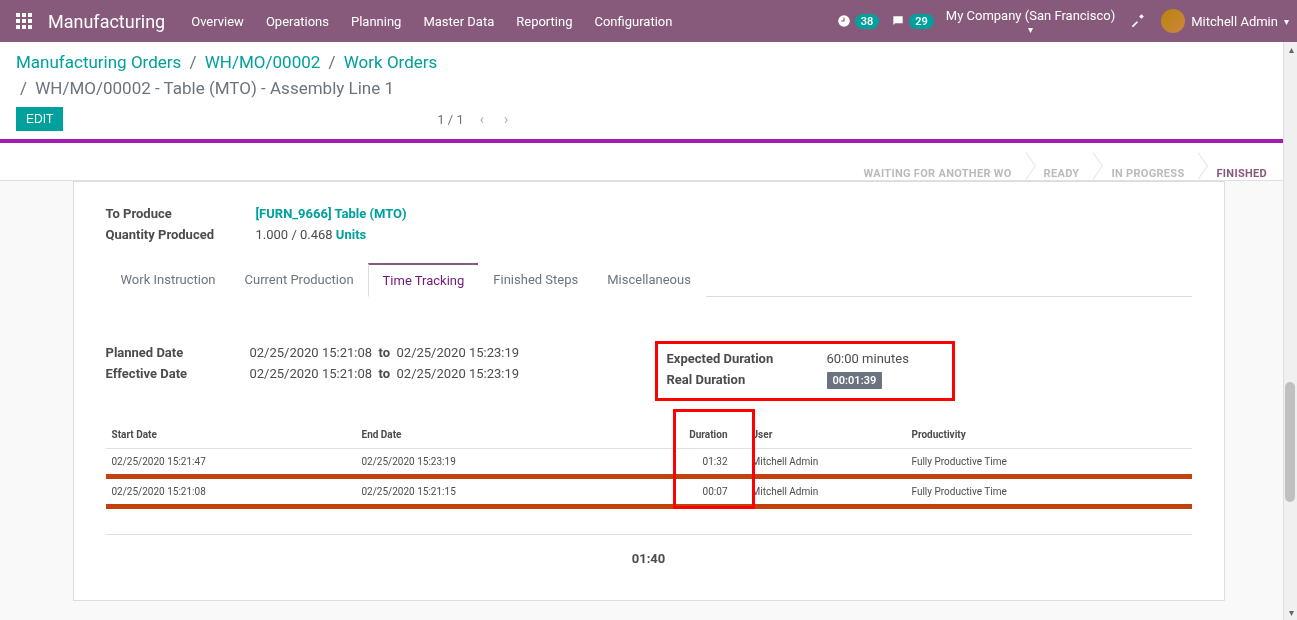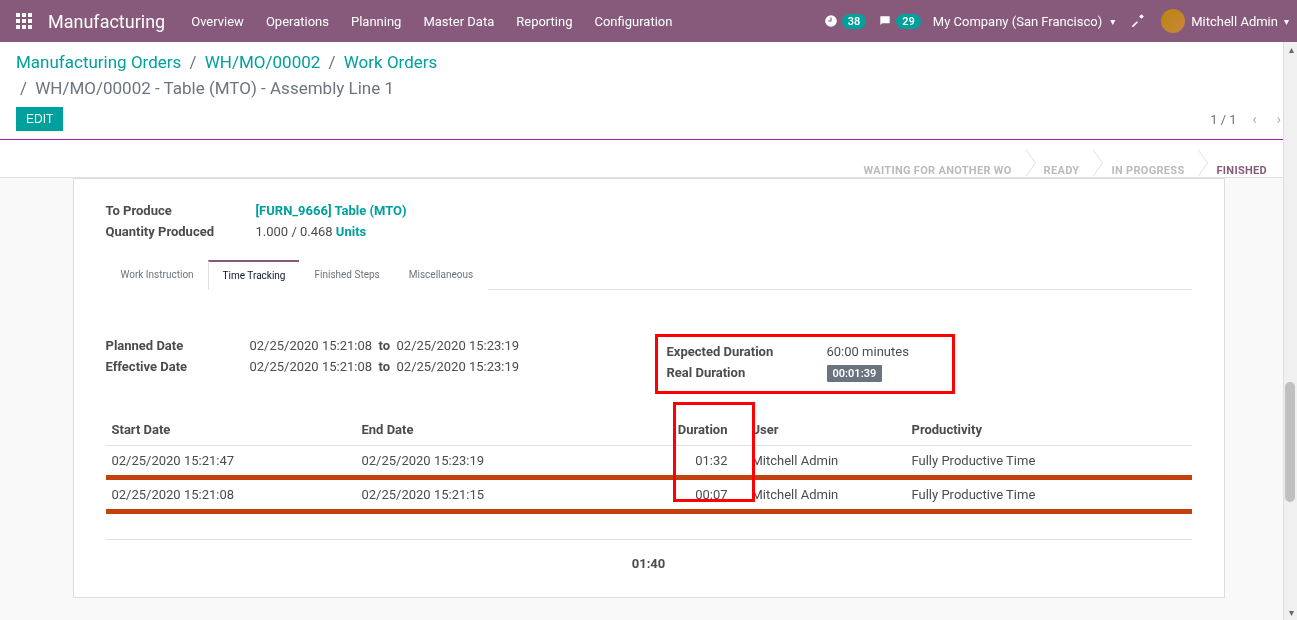--- a/index.html
+++ b/index.html
@@ -7,27 +7,27 @@
 .topbar { background: #875A7B; color: #fff; height: 42px; display: flex; align-items: center; padding: 0 8px; }
 .apps-icon { width: 32px; height: 32px; display: flex; align-items: center; justify-content: center; }
 .apps-grid { display: grid; grid-template-columns: repeat(3, 4px); grid-template-rows: repeat(3, 4px); gap: 2px; }
 .apps-grid span { background: #fff; width: 4px; height: 4px; }
 .app-title { font-size: 18px; font-weight: 400; margin: 0 16px 0 8px; color: #fff; }
 .nav-menu { display: flex; gap: 2px; }
 .nav-menu a { color: #fff; padding: 12px 10px; text-decoration: none; font-size: 13px; }
 .topbar-right { margin-left: auto; display: flex; align-items: center; gap: 12px; }
 .badge-group { display: flex; align-items: center; gap: 4px; color: #fff; font-size: 12px; }
 .badge { background: #00a09d; color: #fff; border-radius: 10px; padding: 1px 6px; font-size: 11px; font-weight: 600; }
-.company-select { color: #fff; font-size: 13px; display: flex; align-items: center; gap: 8px; }
+.company-select { color: #fff; font-size: 13px; display: flex; align-items: center; gap: 1px; flex-direction: column; }
 .topbar-right svg { width: 14px; height: 14px; fill: #fff; }
 .user-menu { display: flex; align-items: center; gap: 6px; color: #fff; }
 .avatar { width: 24px; height: 24px; border-radius: 50%; background: linear-gradient(135deg,#b8860b,#cd853f); }
 .caret { font-size: 10px; }
 
-.subbar { background: #fff; border-bottom: 1px solid #a21caf; padding: 8px 12px 8px 16px; display: flex; align-items: flex-end; justify-content: space-between; }
+.subbar { background: #fff; border-bottom: 4px solid #a21caf; padding: 8px 12px 8px 16px; display: flex; align-items: flex-end; justify-content: flex-start; }
 .breadcrumb { color: #7c7c7c; font-size: 17px; line-height: 1.5; }
 .breadcrumb a { color: #00a09d; text-decoration: none; }
 .breadcrumb-sep { color: #6c757d; margin: 0 4px; }
 .breadcrumb-current { color: #6c757d; }
 .edit-btn { background: #00a09d; color: #fff; border: none; padding: 5px 10px; font-size: 12px; font-weight: 500; margin-top: 6px; cursor: pointer; }
 .pager-area { display: flex; align-items: center; gap: 12px; color: #6c757d; font-size: 13px; }
 .pager-caret { font-size: 14px; color: #aaa; cursor: pointer; padding: 4px; }
 
 .status-row { background: #fff; border-bottom: 1px solid #e0e0e0; display: flex; justify-content: flex-end; align-items: flex-end; height: 38px; padding-right: 16px; }
 .status-step { display: flex; align-items: center; }
@@ -39,35 +39,35 @@
 .content-wrap { padding: 0; display: flex; justify-content: center; }
 .sheet { background: #fff; border: 1px solid #ddd; width: 1152px; margin: 0; padding: 24px 32px 0 32px; min-height: 420px; }
 
 .fields-top { margin-bottom: 20px; }
 .field-row { display: flex; align-items: baseline; margin-bottom: 6px; }
 .field-label { width: 150px; font-weight: 700; color: #4c4c4c; font-size: 13px; }
 .field-value { font-size: 13px; }
 .link-val { color: #00a09d; font-weight: bold; }
 
 .tabs { display: flex; border-bottom: 1px solid #ddd; margin-bottom: 14px; }
-.tab { padding: 8px 14px; border: 1px solid #ddd; border-bottom: none; background: #fff; color: #6c757d; font-size: 10px; cursor: pointer; margin-right: -1px; position: relative; top: 1px; }
-.tab.active { color: #0f172a; border-bottom: 1px solid #fff; border-top: 2px solid #875A7B; text-align: right; }
+.tab { padding: 8px 14px; border: 1px solid #ddd; border-bottom: none; background: #fff; color: #6c757d; font-size: 13px; cursor: pointer; margin-right: -1px; position: relative; top: 1px; }
+.tab.active { color: #701a75; border-bottom: 1px solid #fff; border-top: 2px solid #875A7B; text-align: right; }
 .tab:not(.active) { border-color: transparent; border-bottom: none; }
 
 .two-col { display: flex; gap: 40px; margin-bottom: 18px; margin-top: 48px; }
 .col { flex: 1; }
 .sub-field-row { display: flex; align-items: baseline; margin-bottom: 6px; }
 .sub-field-row .field-label { width: 144px; font-weight: 700; }
 .duration-badge { background: #6b7280; color: #fff; padding: 2px 6px; font-size: 11px; font-weight: 600; border-radius: 1px; }
 
 .highlight-box { position: absolute; border: 3px solid #ff0000; pointer-events: none; }
 
 .inner-col2 { position: relative; padding: 6px 12px 10px 8px; }
 
-table.time-table { width: 100%; border-collapse: collapse; font-size: 13px; }
+table.time-table { width: 100%; border-collapse: collapse; font-size: 10px; }
 table.time-table th { text-align: left; font-weight: 700; padding: 8px 6px; border-bottom: 1px solid #e0e0e0; color: #4c4c4c; }
 table.time-table td { padding: 7px 6px; border-bottom: 5px solid #c2410c; }
 table.time-table th.num, table.time-table td.num { text-align: right; padding-right: 18px;}
 .table-wrap { position: relative; }
 
 .table-footer { text-align: center; font-weight: 700; padding: 16px 0 0 0; font-size: 13px; }
 
 .scrollbar-stub { position: fixed; right: 0; top: 42px; bottom: 0; width: 14px; background: #f0f0f0; border-left: 1px solid #ddd; }
 .scroll-thumb { position: absolute; right: 2px; top: 340px; width: 10px; height: 120px; background: #c0c0c0; border-radius: 5px; }
 .scroll-arrow { position: absolute; right: 3px; font-size: 10px; color: #666; }
@@ -179,20 +179,21 @@
         <div class="field-label">Quantity Produced</div>
         <div class="field-value">
           <span>1.000  /  0.468</span>
           <span class="link-val">Units</span>
         </div>
       </div>
     </div>
 
     <div class="tabs">
       <div class="tab">Work Instruction</div>
+      <div class="tab">Current Production</div>
       <div class="tab active">Time Tracking</div>
       <div class="tab">Finished Steps</div>
       <div class="tab">Miscellaneous</div>
     </div>
 
     <div class="two-col" style="position:relative;">
       <div class="col">
         <div class="sub-field-row">
           <div class="field-label">Planned Date</div>
           <div class="field-value">

